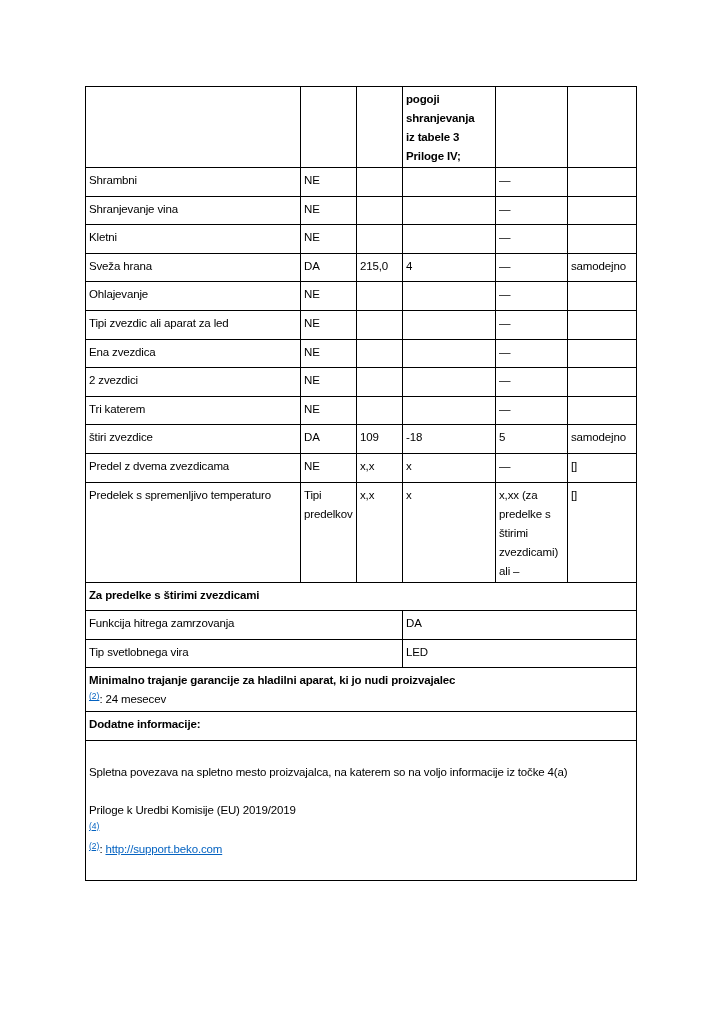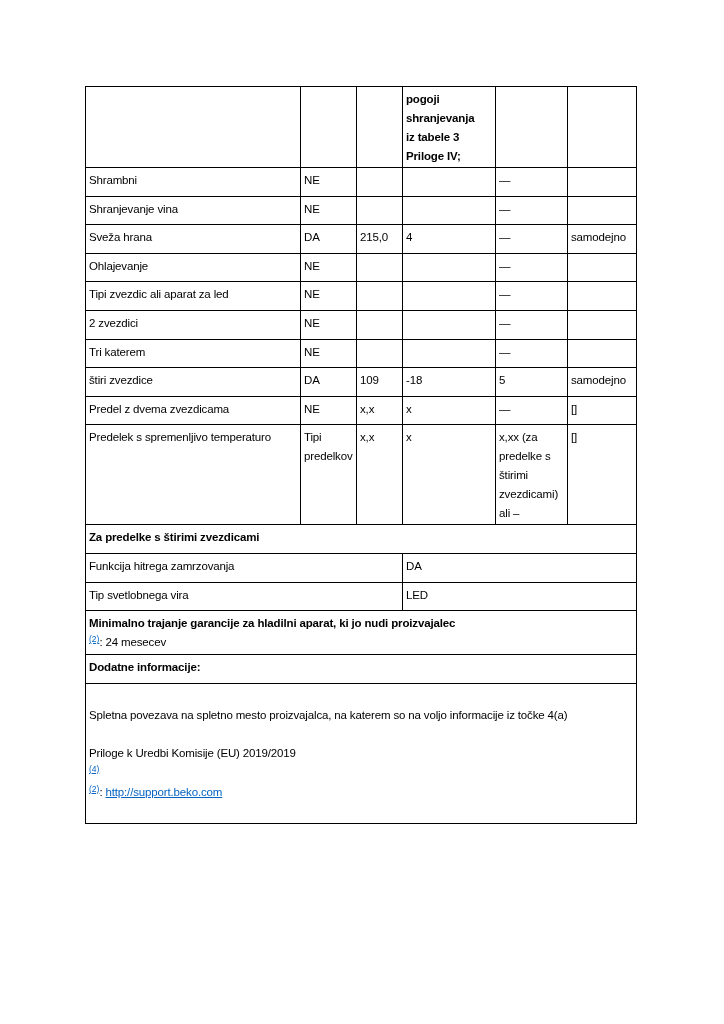--- a/index.html
+++ b/index.html
@@ -94,37 +94,53 @@
     </tr>
     <tr class="h-std">
       <td>Shranjevanje vina</td>
       <td>NE</td>
       <td></td>
       <td></td>
       <td>—</td>
       <td></td>
     </tr>
     <tr class="h-std">
+      <td>Kletni</td>
+      <td>NE</td>
+      <td></td>
+      <td></td>
+      <td>—</td>
+      <td></td>
+    </tr>
+    <tr class="h-std">
       <td>Sveža hrana</td>
       <td>DA</td>
       <td>215,0</td>
       <td>4</td>
       <td>—</td>
       <td>samodejno</td>
     </tr>
     <tr class="h-std">
       <td>Ohlajevanje</td>
       <td>NE</td>
       <td></td>
       <td></td>
       <td>—</td>
       <td></td>
     </tr>
     <tr class="h-std">
       <td>Tipi zvezdic ali aparat za led</td>
+      <td>NE</td>
+      <td></td>
+      <td></td>
+      <td>—</td>
+      <td></td>
+    </tr>
+    <tr class="h-std">
+      <td>Ena zvezdica</td>
       <td>NE</td>
       <td></td>
       <td></td>
       <td>—</td>
       <td></td>
     </tr>
     <tr class="h-std">
       <td>2 zvezdici</td>
       <td>NE</td>
       <td></td>

